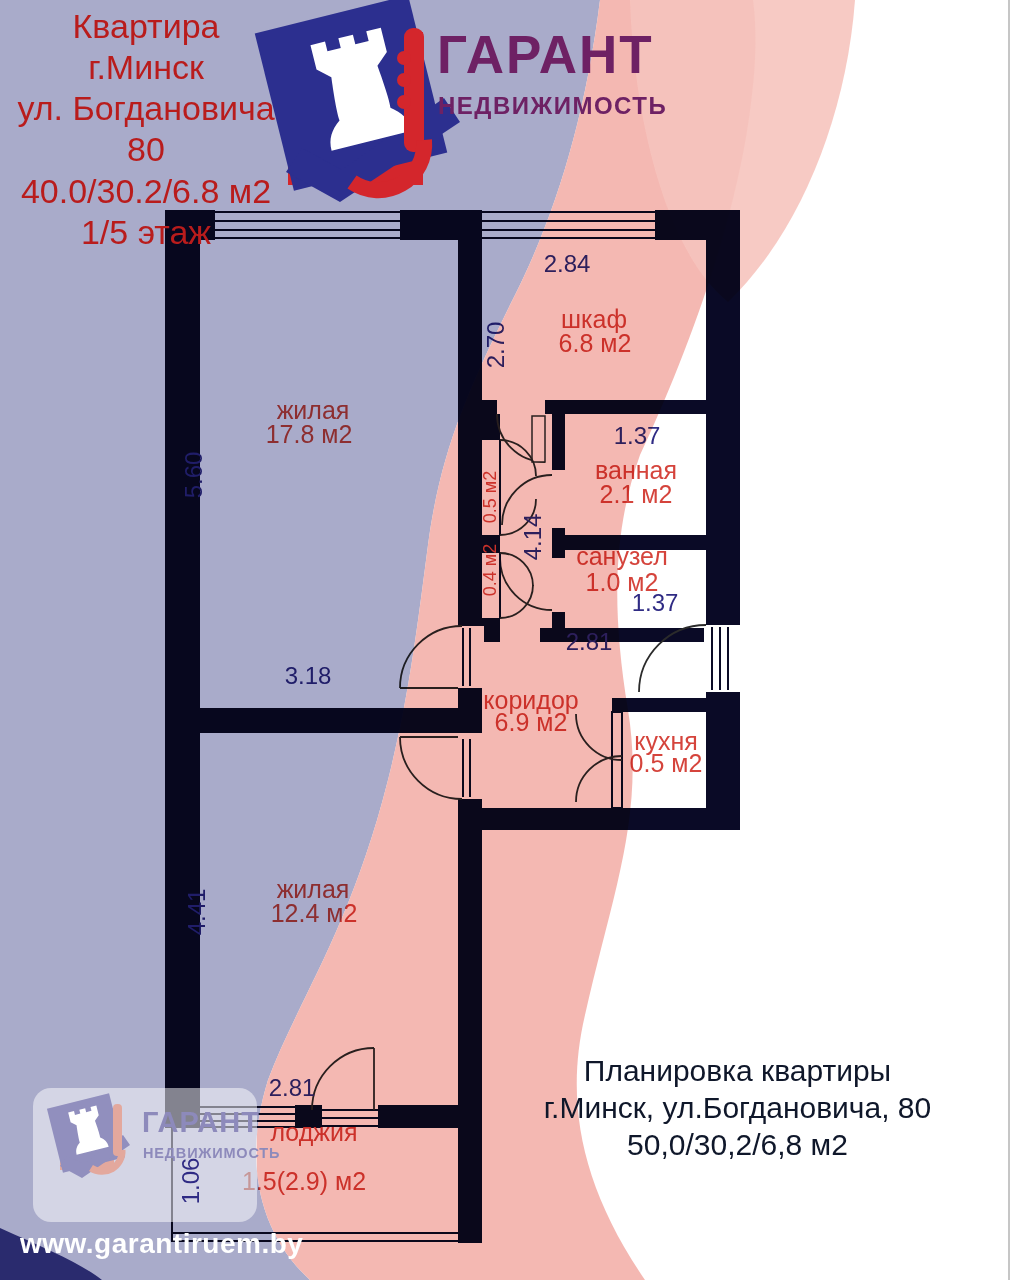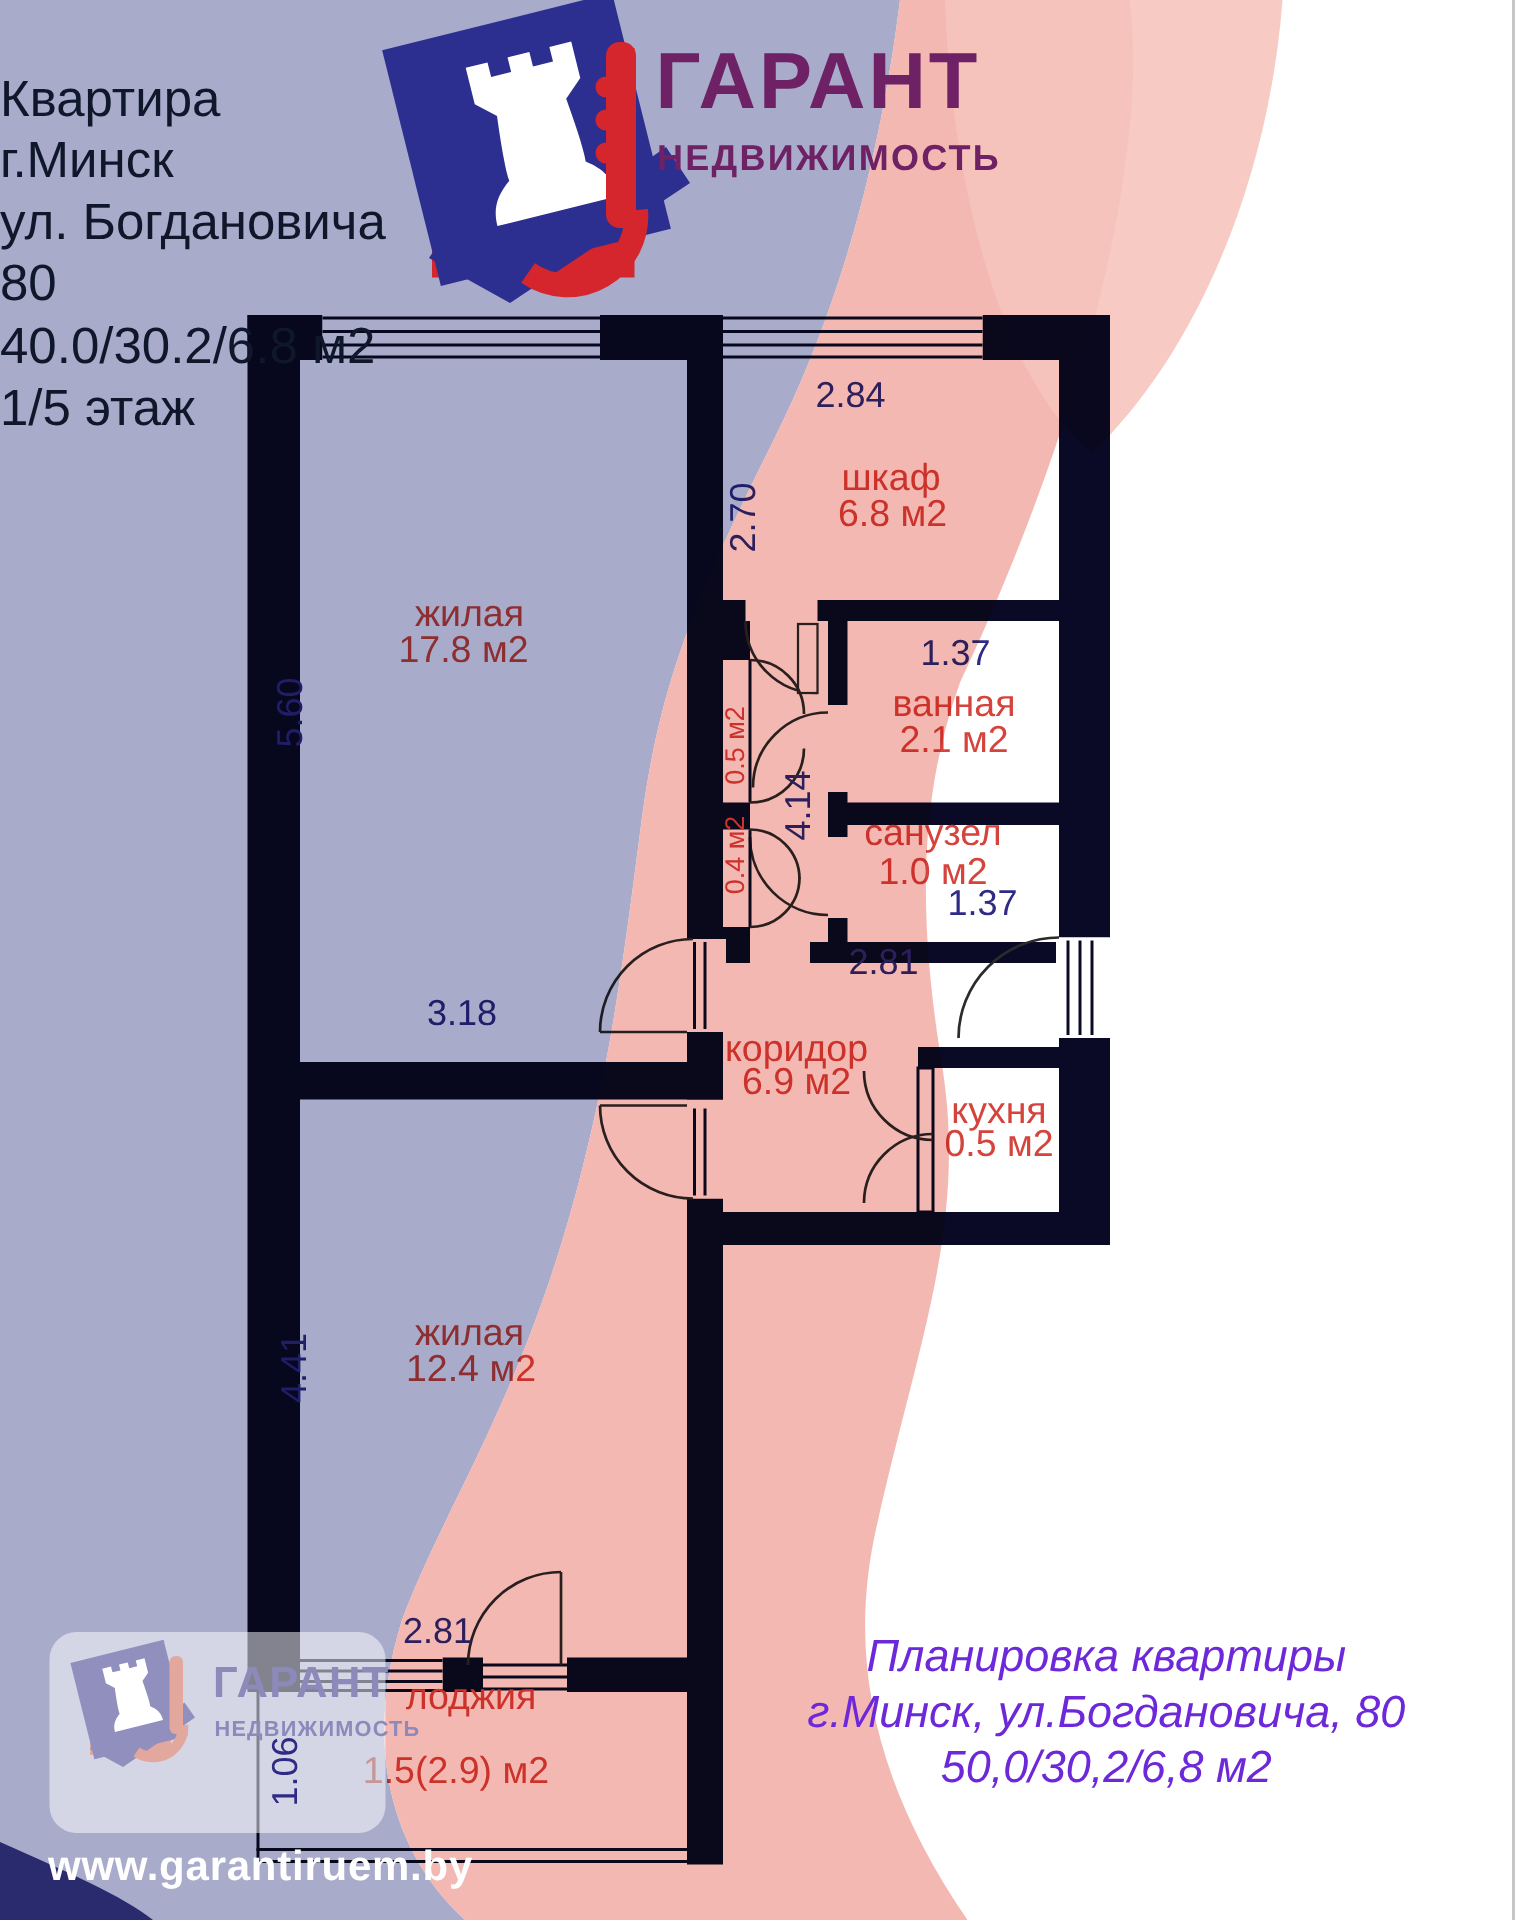--- a/index.html
+++ b/index.html
@@ -14,38 +14,38 @@
   .deco{z-index:5;}
   
   .lbl{position:absolute;transform:translate(-50%,-50%);white-space:nowrap;z-index:2;line-height:1;}
   .lbl.v{transform:translate(-50%,-50%) rotate(-90deg);}
   .room{color:#d5443c;font-size:25px;}
   .dim{color:#2f2b84;font-size:24px;}
   .niche{color:#d5443c;font-size:18px;}
   .above{z-index:6;}
   
   .header{
-    position:absolute;left:0;top:6px;width:292px;text-align:left;
-    color:#0f172a;font-size:34px;line-height:1.21;z-index:6;margin-top:40px;
+    position:absolute;left:0;top:6px;width:292px;text-align:center;
+    color:#b91c1c;font-size:34px;line-height:1.21;z-index:6;
   }
   
   .logo-word{position:absolute;left:437px;top:28px;color:#6e2164;font-weight:bold;
     font-size:53px;letter-spacing:2px;z-index:6;line-height:1;}
   .logo-tag{position:absolute;left:438px;top:94px;color:#6e2164;font-weight:bold;
     font-size:24px;letter-spacing:1.5px;z-index:6;line-height:1;}
   
   .wm-word{position:absolute;left:142px;top:1108px;color:#8d8abb;font-weight:bold;
     font-size:29px;letter-spacing:1px;z-index:6;line-height:1;}
   .wm-tag{position:absolute;left:143px;top:1146px;color:#8d8abb;font-weight:bold;
     font-size:14.5px;letter-spacing:0.8px;z-index:6;line-height:1;}
-  .website{position:absolute;left:32px;top:1230px;color:#ffffff;font-weight:bold;
+  .website{position:absolute;left:20px;top:1230px;color:#ffffff;font-weight:bold;
     font-size:28px;letter-spacing:0.5px;z-index:6;line-height:1;}
   .footer{
-    position:absolute;left:530px;top:1086px;width:415px;text-align:center;
-    color:#6d28d9;font-size:30px;line-height:1.24;z-index:6;font-style:italic;
+    position:absolute;left:530px;top:1052px;width:415px;text-align:center;
+    color:#0f172a;font-size:30px;line-height:1.24;z-index:6;
   }
   .right-edge{position:absolute;right:2px;top:0;width:2px;height:1280px;background:#c6c6c6;z-index:7;}
 </style>
 </head>
 <body>
 
 <div class="stage">
 
   <svg class="layer plan" viewBox="0 0 1012 1280">
 

